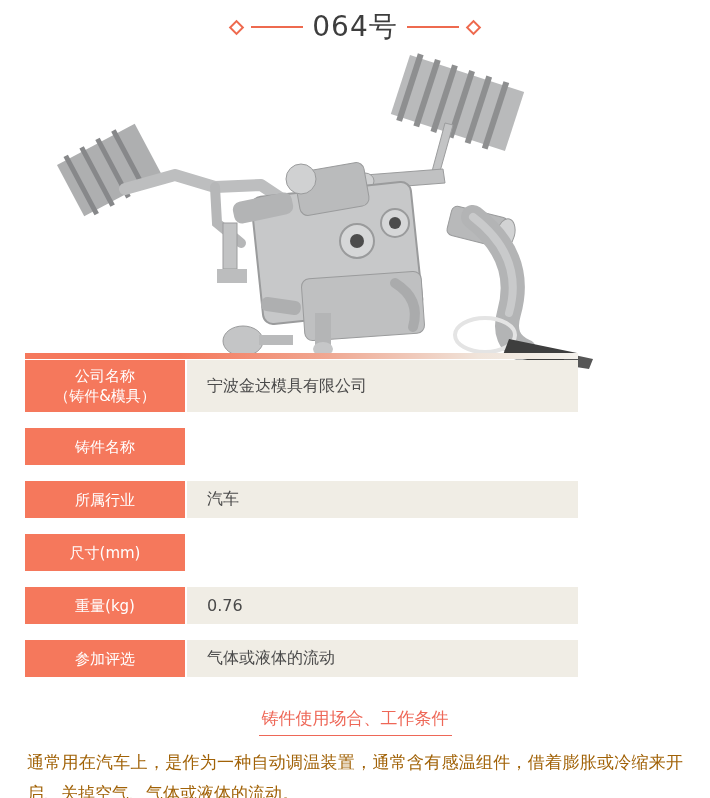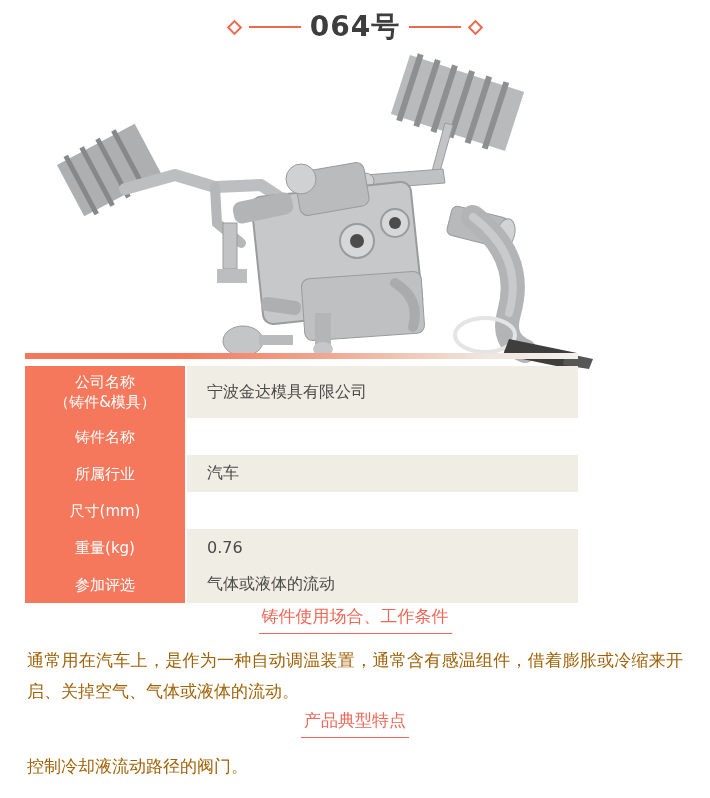--- a/index.html
+++ b/index.html
@@ -13,52 +13,52 @@
   .title-row{
     height:36px;padding-top:9px;
     display:flex;align-items:center;justify-content:center;gap:9px;
   }
   .diamond{
     width:7px;height:7px;border:2px solid #ee6a4f;
     transform:rotate(45deg);background:#fff;flex:0 0 auto;
   }
   .tline{width:52px;height:0;border-top:2px solid #ee6a4f;flex:0 0 auto;}
   .title-text{
-    font-size:28px;font-weight:bold;color:#3d3d3d;letter-spacing:1px;line-height:1;
+    font-size:28px;font-weight:normal;color:#3d3d3d;letter-spacing:1px;line-height:1;
   }
 
   
   .photo{
     width:580px;height:306px;margin:2px auto 0 auto;
     position:relative;z-index:0;
   }
   .photo svg{overflow:visible;display:block;}
 
   
   .table-wrap{width:553px;margin-left:25px;position:relative;z-index:1;}
   .grad-strip{
     height:6px;width:553px;
     background:linear-gradient(to right,#f5785c 0%,#f5785c 28%,#f0a892 55%,#f0e4da 82%,#f4f1ec 100%);
   }
-  .ptable{display:flex;flex-direction:column;gap:0;margin-top:7px;}
+  .ptable{display:flex;flex-direction:column;gap:16px;margin-top:1px;}
   .trow{display:flex;gap:2px;height:37px;}
   .trow-tall{height:52px;}
   .tlabel{
     width:160px;flex:0 0 auto;background:#f5785c;color:#ffffff;
     display:flex;flex-direction:column;align-items:center;justify-content:center;
     font-size:15px;line-height:20px;text-align:center;
   }
   .tvalue{
     flex:1 1 auto;background:#f0ede5;color:#4a4a4a;
     display:flex;align-items:center;padding-left:20px;
     font-size:16px;
   }
 
   
-  .section-heading-wrap{text-align:center;margin-top:2px;}
+  .section-heading-wrap{text-align:center;margin-top:30px;}
   .section-heading{
     display:inline-block;color:#ee6757;font-size:17px;
     padding:0 3px 6px 3px;border-bottom:1px solid #ee6757;line-height:1.3;
   }
   .body-para{
     margin:11px 27px 0 27px;font-size:17px;line-height:31px;color:#a16207;
     text-align:justify;
   }
   .body-para.last{margin-top:13px;}
 </style>

